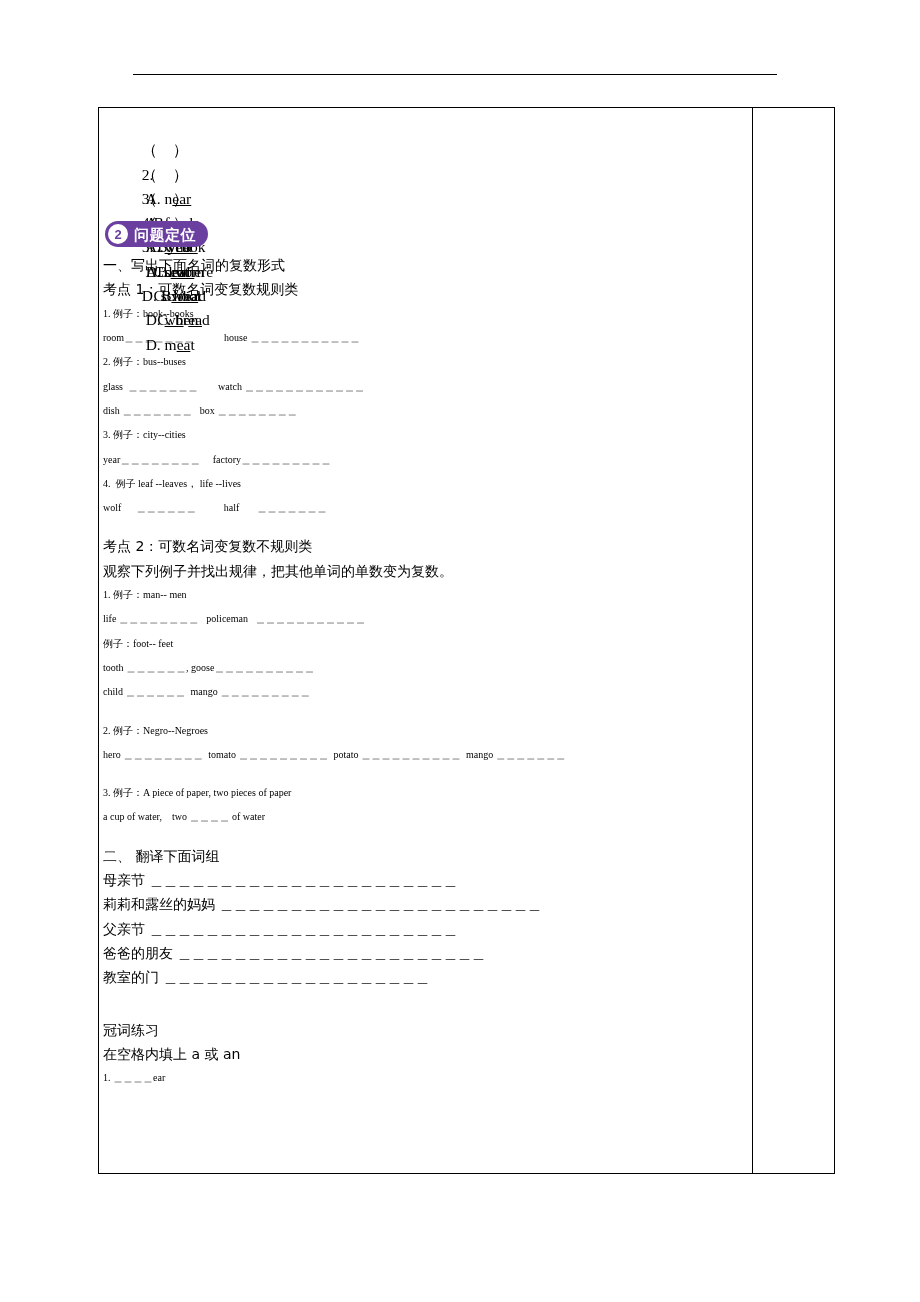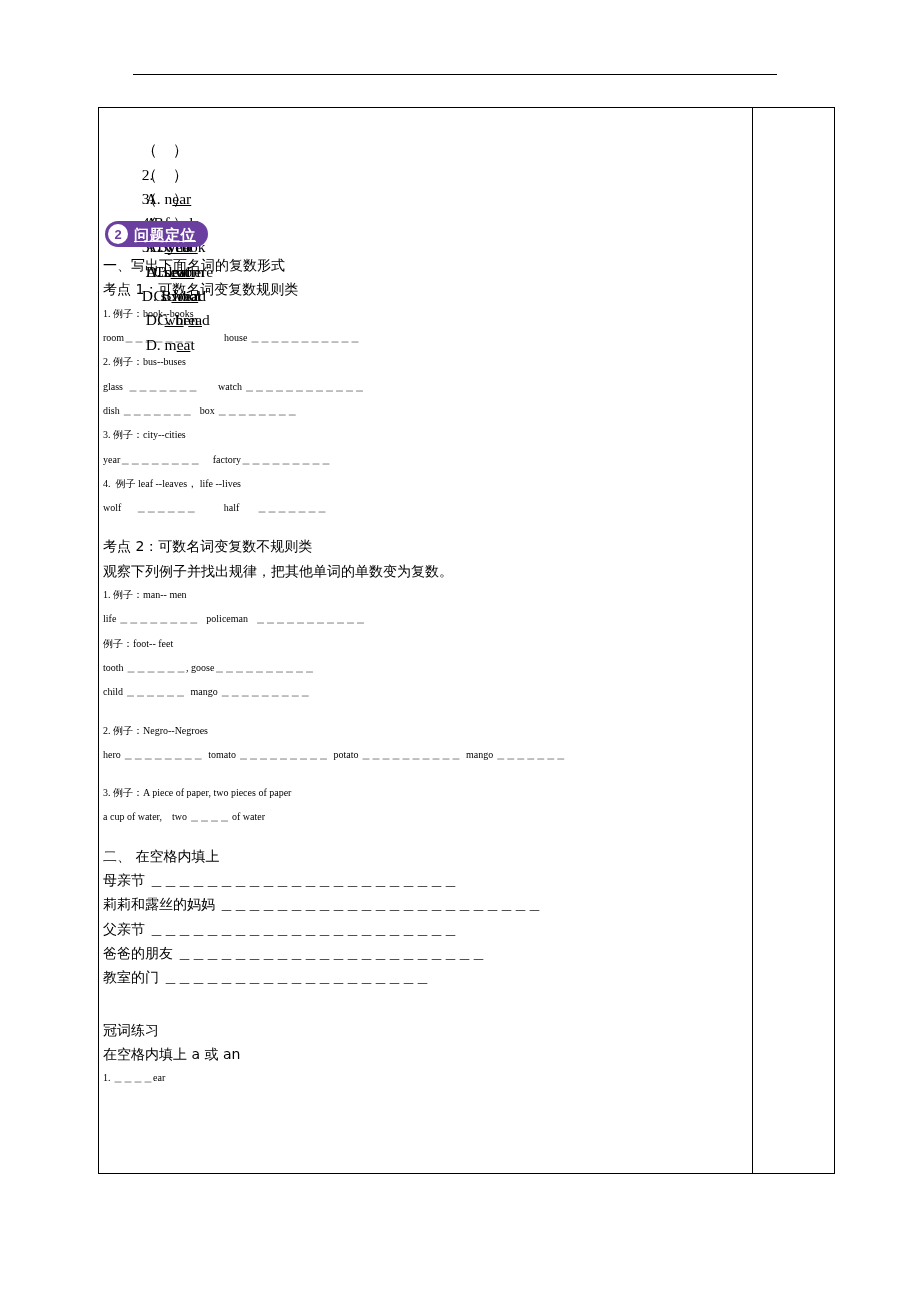--- a/index.html
+++ b/index.html
@@ -89,21 +89,20 @@
     align-items: center;
     justify-content: center;
     margin-right: 6px;
     font-family: "Liberation Sans", sans-serif;
   }
   .badge-text {
     font-family: "Liberation Sans", sans-serif;
     font-size: 15px;
     font-weight: bold;
     letter-spacing: 0.5px;
-    text-decoration: underline;
   }
   .cn { font-family: "DejaVu Sans", sans-serif; font-size: 14px; }
   .mixed { font-size: 10px; }
 </style>
 </head>
 <body>
 
 <div class="page">
 
   <div class="top-rule"></div>
@@ -179,21 +178,21 @@
         <div class="line mixed">2. 例子：Negro--Negroes</div>
         <div class="line mixed">hero ＿＿＿＿＿＿＿＿  tomato ＿＿＿＿＿＿＿＿＿  potato ＿＿＿＿＿＿＿＿＿＿  mango ＿＿＿＿＿＿＿</div>
 
         <div class="spacer"></div>
 
         <div class="line mixed">3. 例子：A piece of paper, two pieces of paper</div>
         <div class="line mixed">a cup of water,    two ＿＿＿＿ of water</div>
 
         <div class="spacer"></div>
 
-        <div class="line cn">二、 在空格内填上</div>
+        <div class="line cn">二、 翻译下面词组</div>
         <div class="line cn">母亲节 ＿＿＿＿＿＿＿＿＿＿＿＿＿＿＿＿＿＿＿＿＿＿</div>
         <div class="line cn">莉莉和露丝的妈妈 ＿＿＿＿＿＿＿＿＿＿＿＿＿＿＿＿＿＿＿＿＿＿＿</div>
         <div class="line cn">父亲节 ＿＿＿＿＿＿＿＿＿＿＿＿＿＿＿＿＿＿＿＿＿＿</div>
         <div class="line cn">爸爸的朋友 ＿＿＿＿＿＿＿＿＿＿＿＿＿＿＿＿＿＿＿＿＿＿</div>
         <div class="line cn">教室的门 ＿＿＿＿＿＿＿＿＿＿＿＿＿＿＿＿＿＿＿</div>
 
         <div class="spacer"></div>
         <div class="spacer"></div>
 
         <div class="line cn">冠词练习</div>

